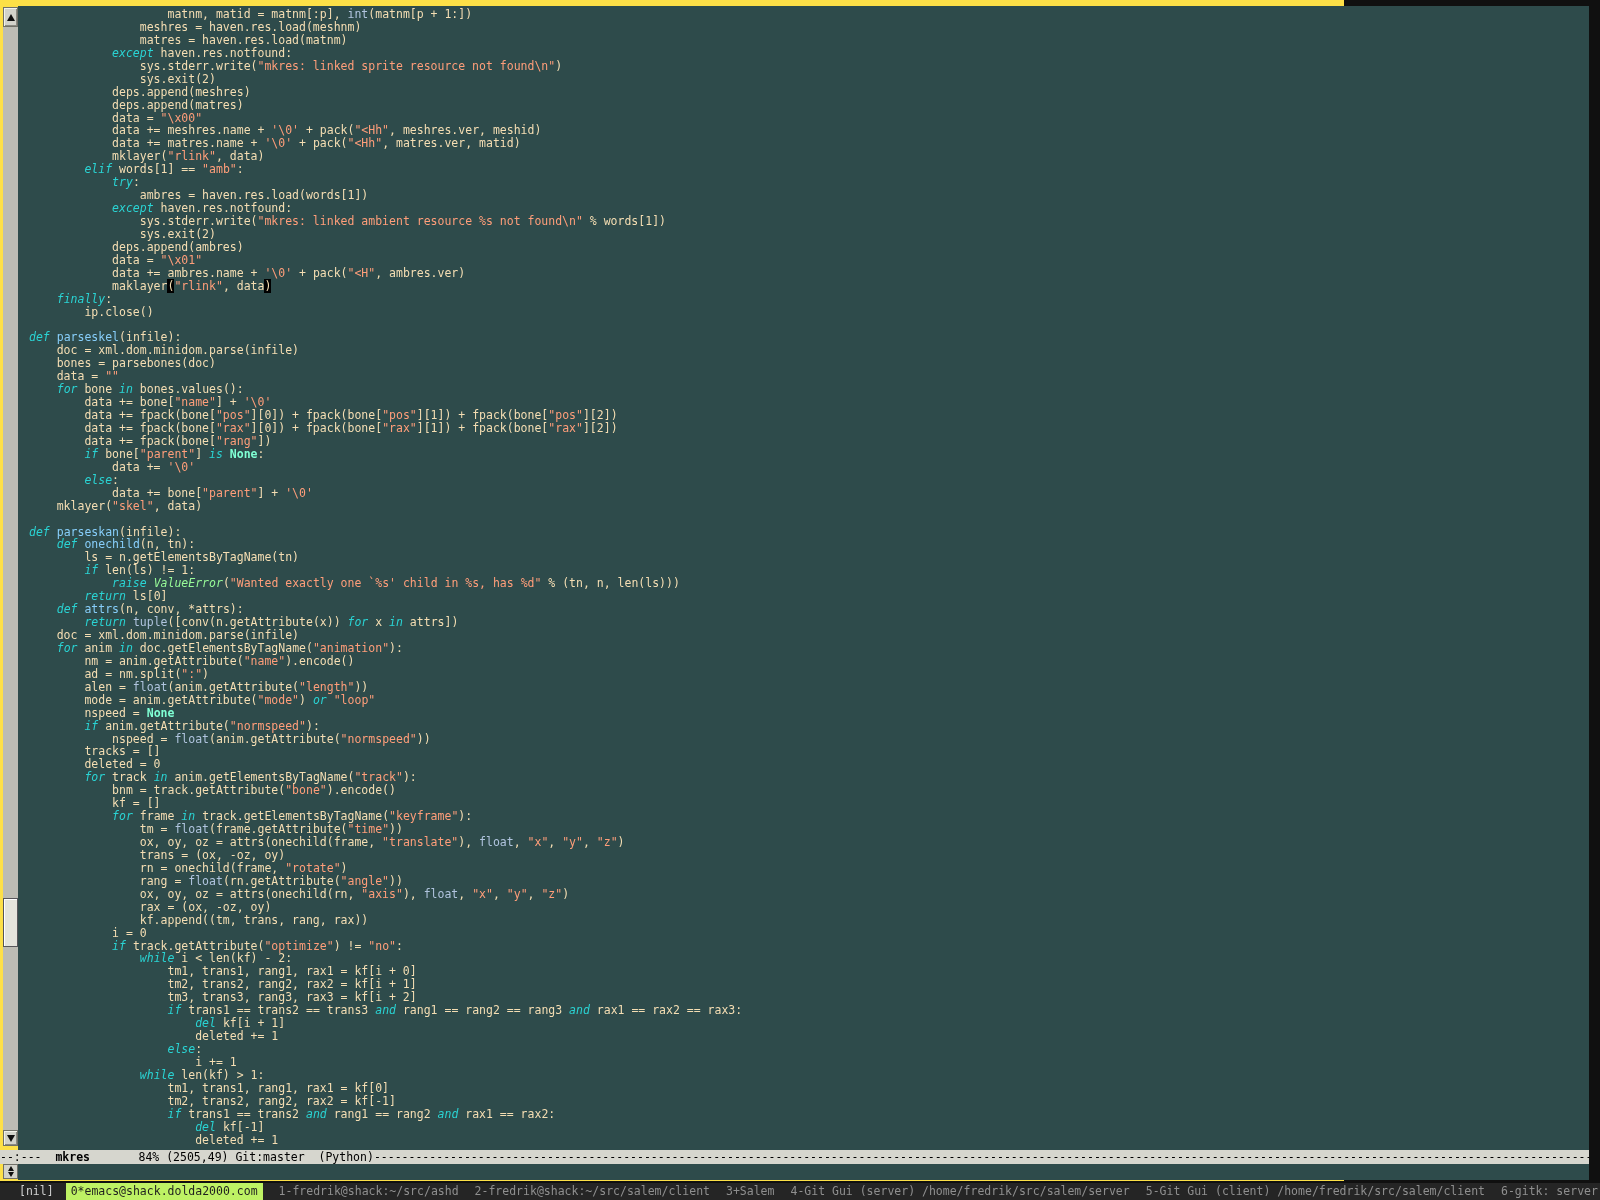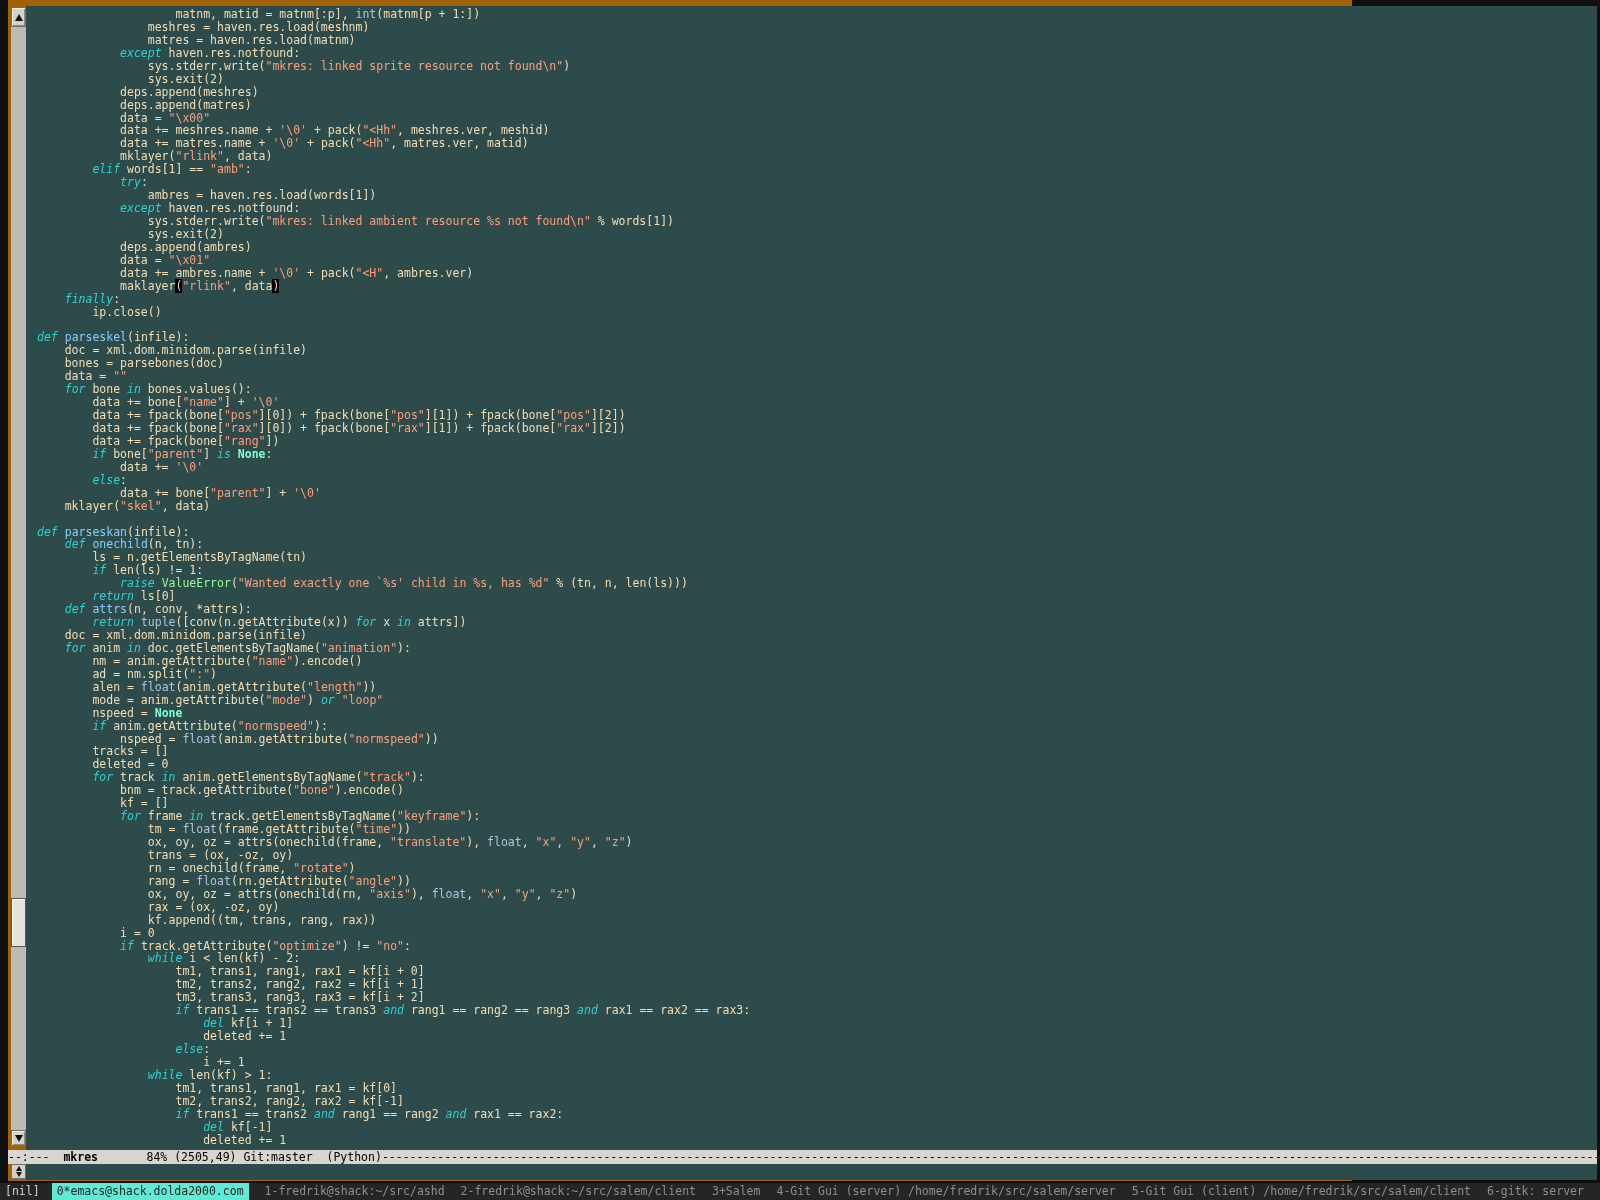--- a/index.html
+++ b/index.html
@@ -1,31 +1,31 @@
 <!DOCTYPE html>
 <html><head>
 <meta charset="utf-8">
 <style>
   * { margin:0; padding:0; box-sizing:border-box; }
   html,body { width:1600px; height:1200px; background:#101010; overflow:hidden;
               font-family:"DejaVu Sans Mono", monospace; }
 
   
-  .frame { position:absolute; left:8px; top:0; width:1344px; height:1181px; background:#a16207; }
+  .frame { position:absolute; left:0; top:0; width:1344px; height:1181px; background:#fde047; }
 
   .text-area { position:absolute; left:18px; top:6px; width:1571px; height:1144px;
                background:#2e4b4b; overflow:hidden; }
   .code { position:absolute; left:11px; top:2px; font-size:11.5px; line-height:12.95px;
           color:#f5deb3; white-space:pre; }
   .code-line { height:12.95px; white-space:pre; }
   .tk-d { color:#f5deb3; }
   .tk-k { color:#2ad4d4;font-style:italic; }
   .tk-s { color:#ff9e7a; }
   .tk-f { color:#87cefa;margin-top:44px; }
-  .tk-t { color:#98fb98; }
+  .tk-t { color:#98fb98;font-style:italic; }
   .tk-c { color:#7fffd4;font-weight:bold; }
   .tk-b { color:#b0c4de; }
   .tk-pm { color:#f5deb3; background:#000000; }
 
   
   .sb-btn { position:absolute; left:3px; width:15px; background:#d2d2ca;
             border:1px solid #707068; box-shadow:inset 1px 1px 0 #f2f2ea, inset -1px -1px 0 #8a8a82;
             display:flex; align-items:center; justify-content:center; }
   .sb-up   { top:7px;    height:20px; }
   .sb-down { top:1130px; height:16px; }
@@ -42,24 +42,24 @@
   
   .mode-line { position:absolute; left:0; top:1150px; width:1589px; height:14px;
                background:#d6d6ce; color:#000; font-size:11.5px; line-height:14px;
                white-space:pre; overflow:hidden; }
   .mode-line .bold { font-weight:bold;text-align:center; }
   .echo-area { position:absolute; left:18px; top:1164px; width:1571px; height:16px; background:#2e4b4b; }
 
   
   .taskbar { position:absolute; left:0; top:1183px; width:1600px; height:17px; background:#252525;
              display:flex; align-items:center; font-size:11.5px; line-height:17px; white-space:pre;
-             overflow:hidden; }
+             overflow:hidden;padding-left:14px; }
   .tb-tag { color:#cfcfcf; padding:0 6px 0 5px; }
   .tb-item { color:#8f8f8f; margin-left:16px; }
-  .tb-item.selected { background:#5eead4; color:#1f1f1f; margin-left:6px; padding:0 5px; }
+  .tb-item.selected { background:#bef264; color:#1f1f1f; margin-left:6px; padding:0 5px; }
 </style>
 </head>
 <body>
 
 <div class="frame">
 
   <div class="sb-up sb-btn">
     <div class="tri-up"></div>
   </div>
   <div class="sb-trough">

